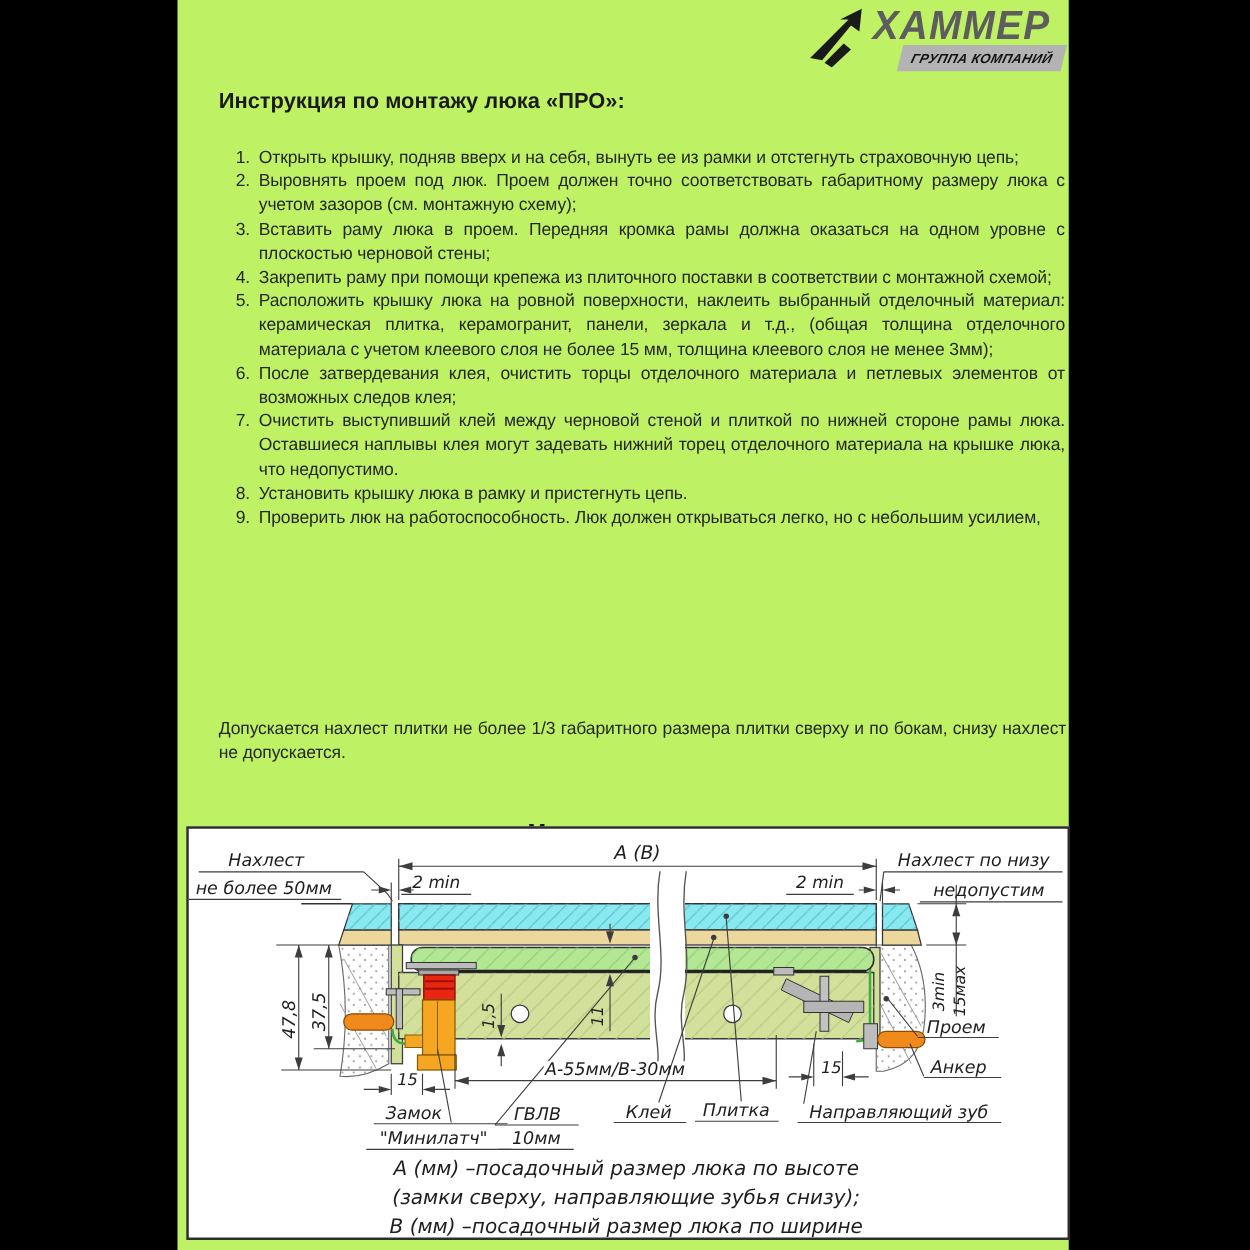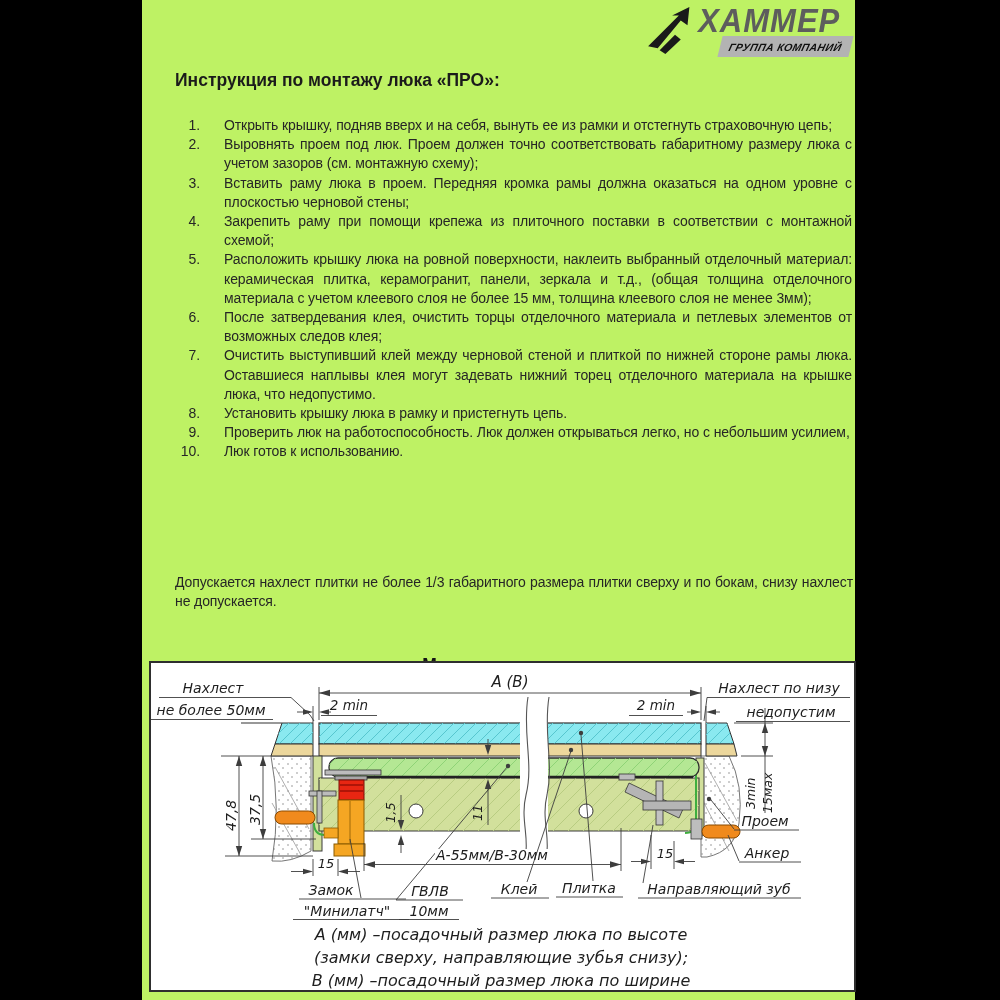--- a/index.html
+++ b/index.html
@@ -17,21 +17,21 @@
                padding:1px 9px 2px 9px;}
   .tagline{display:inline-block;transform:skewX(0deg);font-size:10.5px;font-weight:bold;
            font-style:italic;color:#101010;letter-spacing:0.4px;white-space:nowrap;}
 
   .title{position:absolute;left:33px;top:70px;font-size:17.5px;font-weight:bold;color:#1b1b1b;text-align:center;}
 
   .list{position:absolute;left:34px;top:116px;width:676px;font-size:14px;
         line-height:19.2px;color:#262626;letter-spacing:-0.1px;}
   .li{display:flex;}
   .li .num{flex:0 0 24px;text-align:right;padding-right:0;}
-  .li .txt{flex:1;margin-left:24px;text-align:justify;}
+  .li .txt{flex:1;margin-left:7px;text-align:justify;}
   .red-inline{color:#e01b22;padding-left:10px;}
 
   .warn{position:absolute;left:33px;top:538px;font-size:14px;color:#e01b22;letter-spacing:-0.1px;}
 
   .notes{position:absolute;left:33px;top:573px;width:678px;font-size:14px;
          line-height:19.2px;color:#262626;text-align:justify;letter-spacing:-0.1px;}
 
   .scheme-heading{position:absolute;left:0;top:655px;width:100%;text-align:center;
                   font-size:17.5px;font-weight:bold;color:#141414;}
 
@@ -87,24 +87,20 @@
         <span class="num">7.</span>
         <div class="txt">Очистить выступивший клей между черновой стеной и плиткой по нижней стороне рамы люка. Оставшиеся наплывы клея могут задевать нижний торец отделочного материала на крышке люка, что недопустимо.</div>
       </div>
     <div class="li">
         <span class="num">8.</span>
         <div class="txt">Установить крышку люка в рамку и пристегнуть цепь.</div>
       </div>
     <div class="li">
         <span class="num">9.</span>
         <div class="txt">Проверить люк на работоспособность. Люк должен открываться легко, но с небольшим усилием,</div>
-      </div>
-    <div class="li">
-        <span class="num">10.</span>
-        <div class="txt">Люк готов к использованию.</div>
       </div>
   </div>
 
 
   <div class="notes">
     <div>Допускается нахлест плитки не более 1/3 габаритного размера плитки сверху и по бокам, снизу нахлест не допускается.</div>
   </div>
 
   <div class="scheme-heading">Монтажная схема</div>
 

